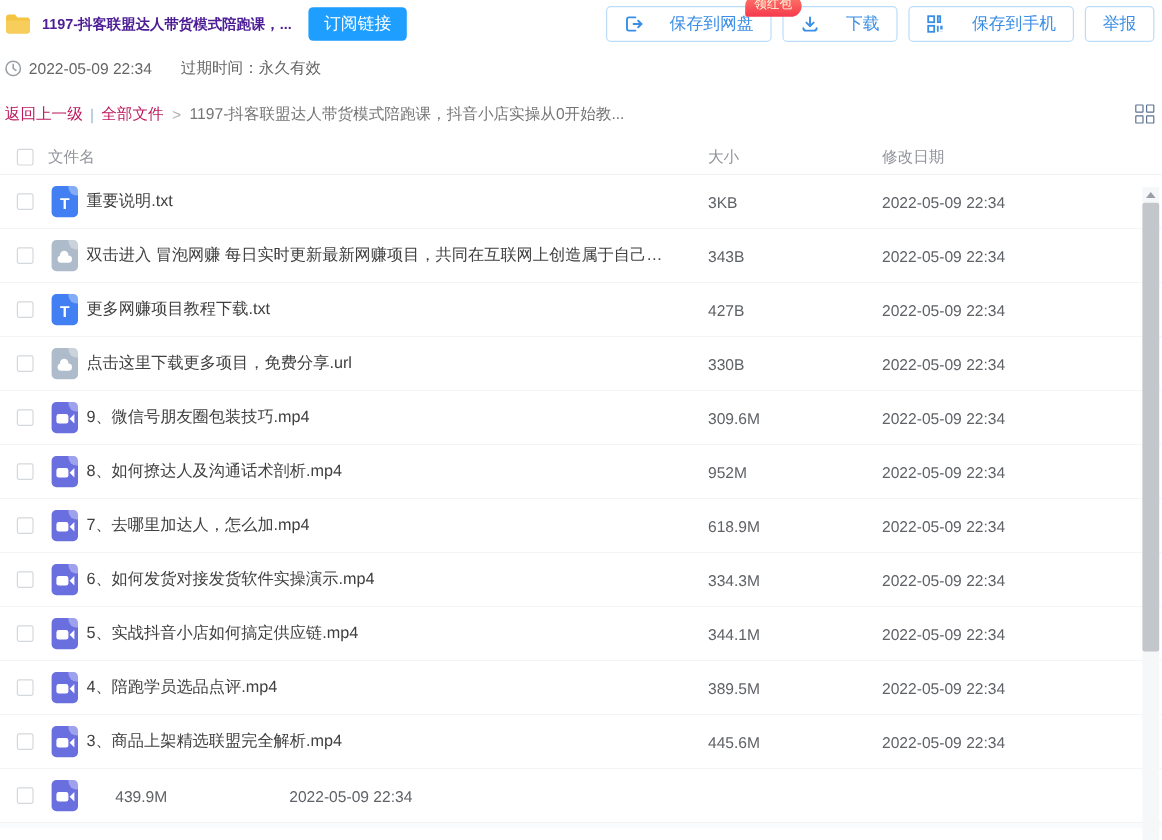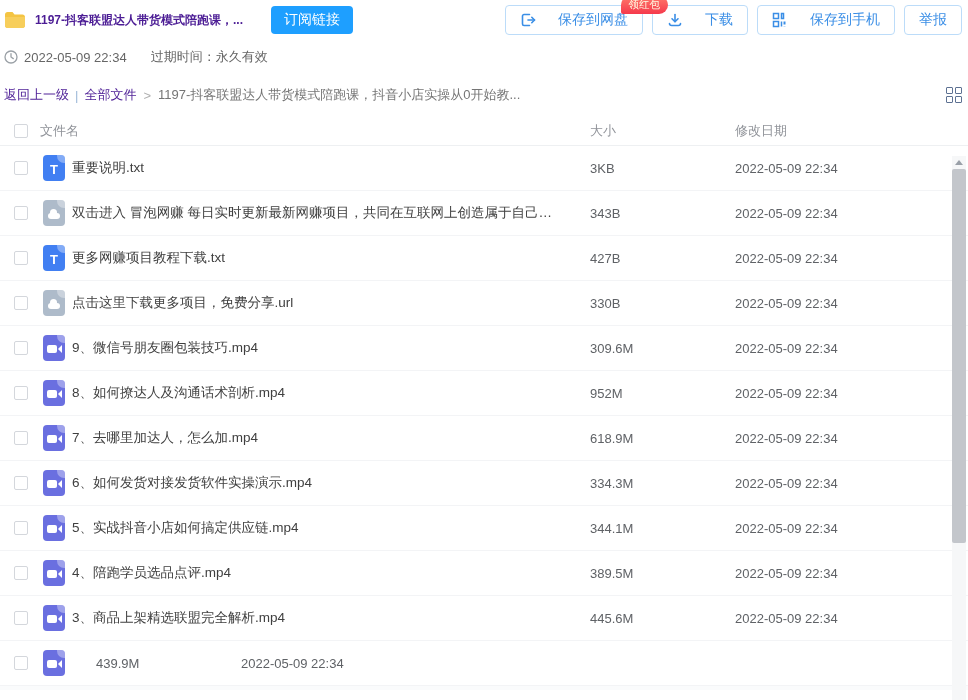--- a/index.html
+++ b/index.html
@@ -13,21 +13,21 @@
   }
   
   .hdr { position:relative; padding:4px 6px 0 4px; }
   .hdr-top { display:flex; align-items:center; height:32px; }
   .folder-ic { width:22px; height:18px; flex:0 0 auto; }
   .hdr-title {
     margin-left:9px; font-size:12px; font-weight:700; color:#4c1d95;
     white-space:nowrap; max-width:282px; overflow:hidden;
   }
   .subscribe-btn {
-    margin-left:28px; height:28px; padding:0 13px;
+    margin-left:14px; height:28px; padding:0 13px;
     background:#1e9fff; color:#fff; font-size:14px;
     border:none; border-radius:4px; cursor:pointer;
     font-family:inherit;
   }
   .actions { margin-left:auto; display:flex; align-items:center; gap:9px; }
   .act-btn {
     position:relative; display:flex; align-items:center; gap:22px;
     height:30px; padding:0 14px; background:#fff;
     border:1px solid #bcdcf9; border-radius:4px;
     color:#3a8ee6; font-size:14px; cursor:pointer; font-family:inherit;
@@ -39,21 +39,21 @@
     padding:2px 8px 3px;
     background:linear-gradient(180deg,#ff7a6b,#f5394c);
     color:#fff8e1; font-size:10.5px; line-height:1.2;
     border-radius:9px 9px 9px 2px; white-space:nowrap;
   }
   .hdr-meta { display:flex; align-items:center; margin-top:13px; height:16px; font-size:13px; color:#666; }
   .clock-ic { width:14px; height:14px; margin-right:6px; }
   .meta-expire { margin-left:24px; }
   
   .crumbs { display:flex; align-items:center; padding:0 6px 0 4px; margin-top:21px; height:18px; font-size:13px; white-space:nowrap; }
-  .crumb-link { color:#4c1d95; text-decoration:none; cursor:pointer; }
+  .crumb-link { color:#be185d; text-decoration:none; cursor:pointer; }
   .crumb-sep { color:#9db8d8; margin:0 6px; }
   .crumb-arrow { color:#b0b0b0; margin:0 7px; }
   .crumb-cur { color:#757575; overflow:hidden; text-overflow:ellipsis; max-width:640px; }
   .view-grid-ic { margin-left:auto; display:grid; grid-template-columns:7px 7px; grid-template-rows:7px 7px; gap:2px; cursor:pointer; }
   .view-grid-ic i { border:1.5px solid #5d7192; border-radius:1px; }
   
   .thead { display:flex; align-items:center; height:30px; margin-top:12px; padding-left:14px; font-size:13px; color:#909399; border-bottom:1px solid #eef0f2; }
   .h-check { width:26px; display:flex; align-items:center; }
   .h-name { width:550px; }
   .h-size { width:145px;font-family:Liberation Mono, monospace; }

